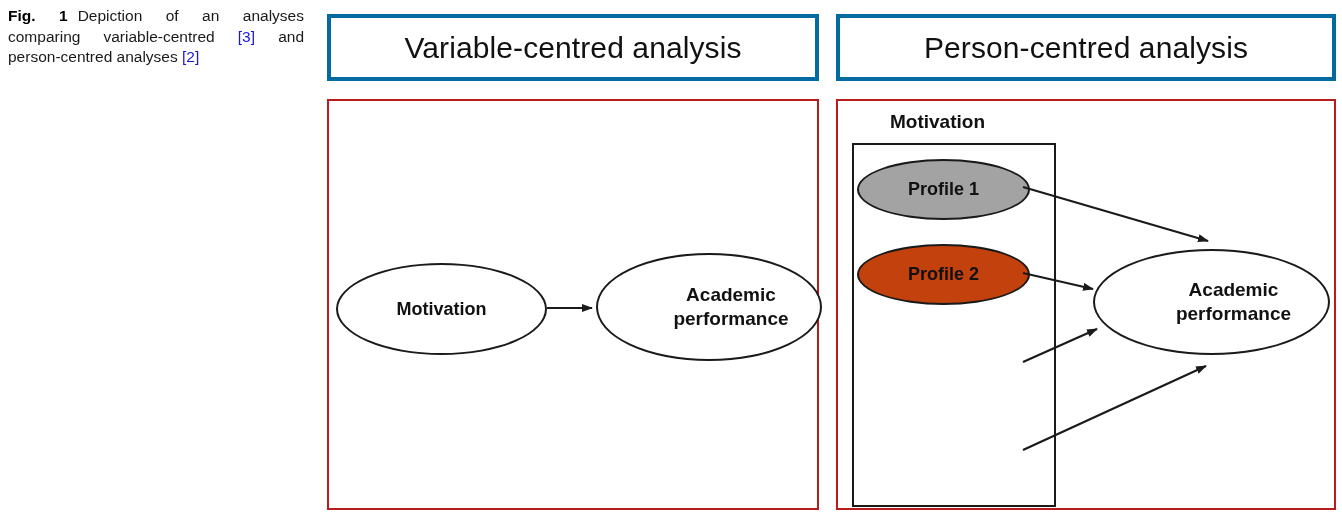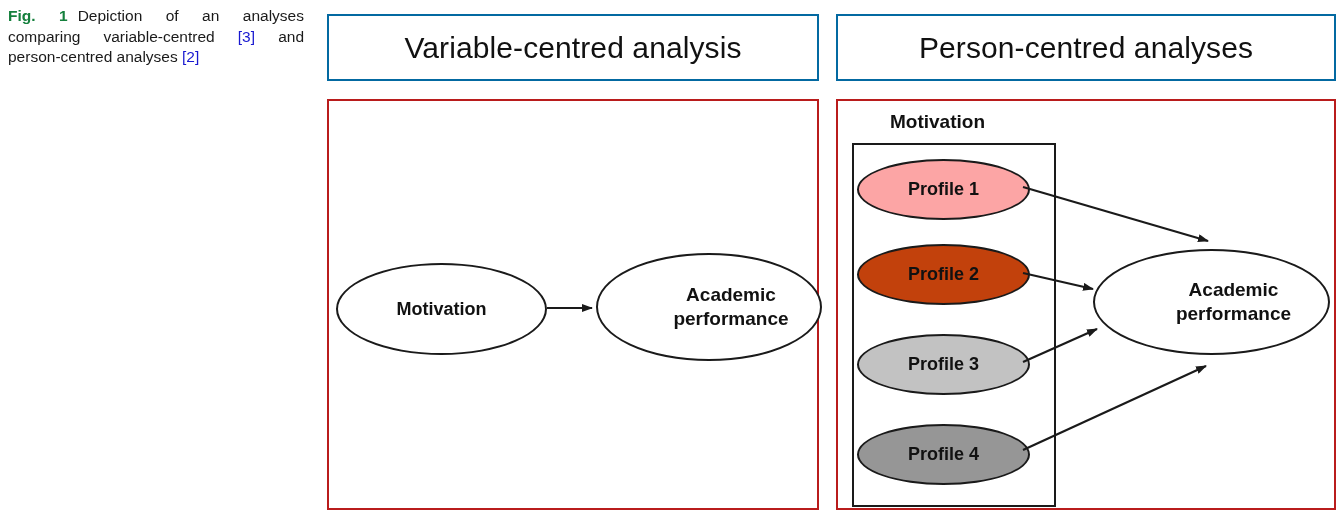--- a/index.html
+++ b/index.html
@@ -26,36 +26,36 @@
     left: 8px;
     top: 6px;
     width: 296px;
     font-size: 15.5px;
     line-height: 1.33;
     text-align: justify;
     color: #1a1a1a;
   }
   .caption .fignum {
     font-weight: bold;
-    color: #15803d;
+    color: #000000;
   }
   .caption .cite {
     color: #1818d0;
   }
   .caption .sep { display: inline-block; width: 10px; }
 
   
   .fig {
     position: absolute;
     left: 0; top: 0;
     width: 1342px; height: 517px;
   }
   .hdrbox {
     position: absolute;
-    border: 2px solid #0369a1;
+    border: 4px solid #0369a1;
     background: #ffffff;
     box-sizing: border-box;
     display: flex;
     align-items: center;
     justify-content: center;
   }
   .hdrbox span {
     font-size: 30px;
     font-weight: 400;
     letter-spacing: 0.1px;
@@ -129,44 +129,38 @@
       <div class="ellipse" style="left:7px; top:162px; width:211px; height:92px; background:#ffffff;">
         <span class="lbl">Motivation</span>
       </div>
 
       <div class="ellipse big" style="left:267px; top:152px; width:226px; height:108px; background:#ffffff;">
         <span class="lbl"><span>Academic</span><br><span>performance</span></span>
       </div>
     </div>
 
     <div class="hdrbox" style="left:836px; top:14px; width:500px; height:67px;">
-      <span>Person-centred analyses</span>
+      <span>Person-centred analysis</span>
     </div>
 
     <div class="panel" style="left:836px; top:99px; width:500px; height:411px;">
 
       <div class="grouplabel" style="left:52px; top:10px;">Motivation</div>
 
       <div class="innerbox" style="left:14px; top:42px; width:204px; height:364px;"></div>
 
-      <div class="ellipse" style="left:19px; top:58px; width:173px; height:61px; background:#fca5a5;">
+      <div class="ellipse" style="left:19px; top:58px; width:173px; height:61px; background:#a3a3a3;">
         <span class="lbl">Profile 1</span>
       </div>
 
       <div class="ellipse" style="left:19px; top:143px; width:173px; height:61px; background:#c2410c;">
         <span class="lbl">Profile 2</span>
       </div>
 
-      <div class="ellipse" style="left:19px; top:233px; width:173px; height:61px; background:#c2c2c2;">
-        <span class="lbl">Profile 3</span>
-      </div>
 
-      <div class="ellipse" style="left:19px; top:323px; width:173px; height:61px; background:#969696;">
-        <span class="lbl">Profile 4</span>
-      </div>
 
       <div class="ellipse big" style="left:255px; top:148px; width:237px; height:106px; background:#ffffff;">
         <span class="lbl"><span>Academic</span><br><span>performance</span></span>
       </div>
     </div>
 
     <svg class="arrows" viewBox="0 0 1342 517" width="1342" height="517">
       <defs>
         <marker id="ah" markerWidth="11" markerHeight="8" refX="10" refY="4" orient="auto" markerUnits="userSpaceOnUse">
           <path d="M0,0 L11,4 L0,8 Z" fill="#1a1a1a"></path>

